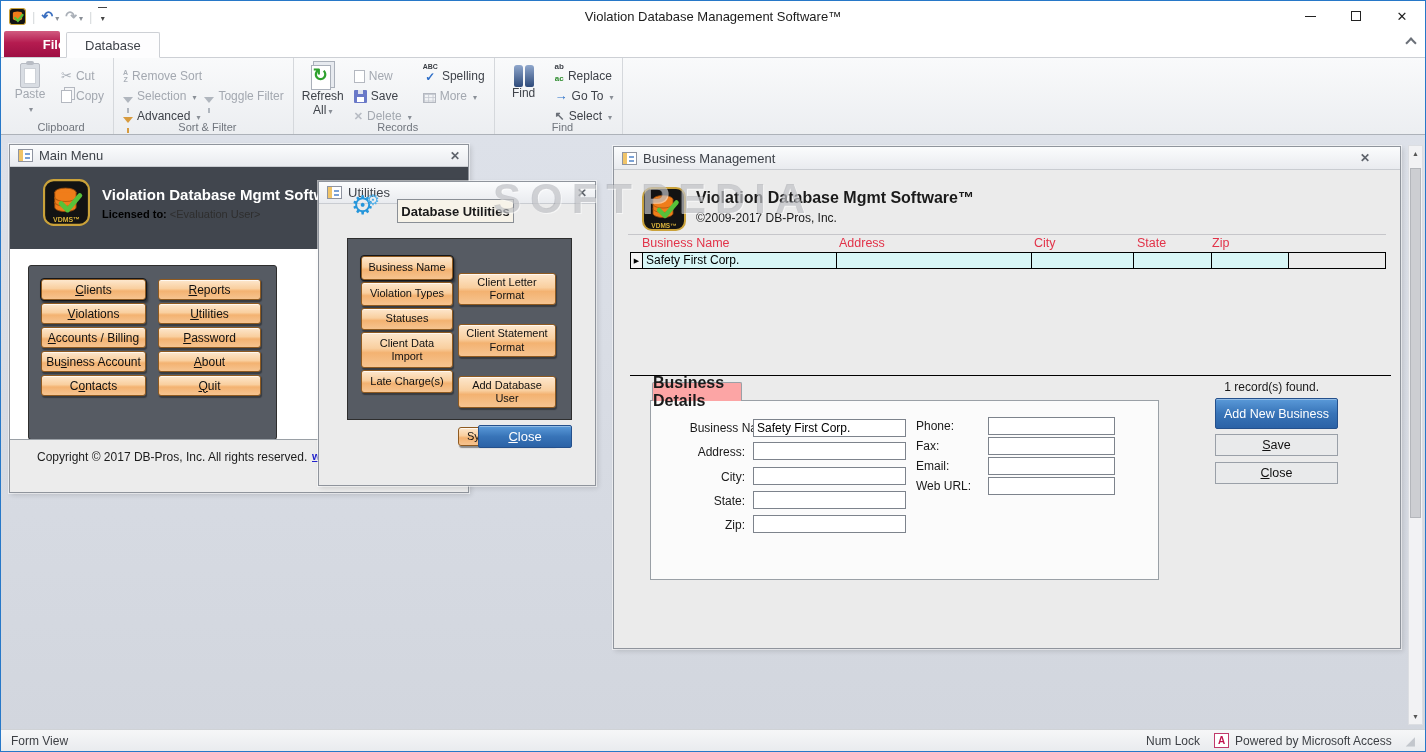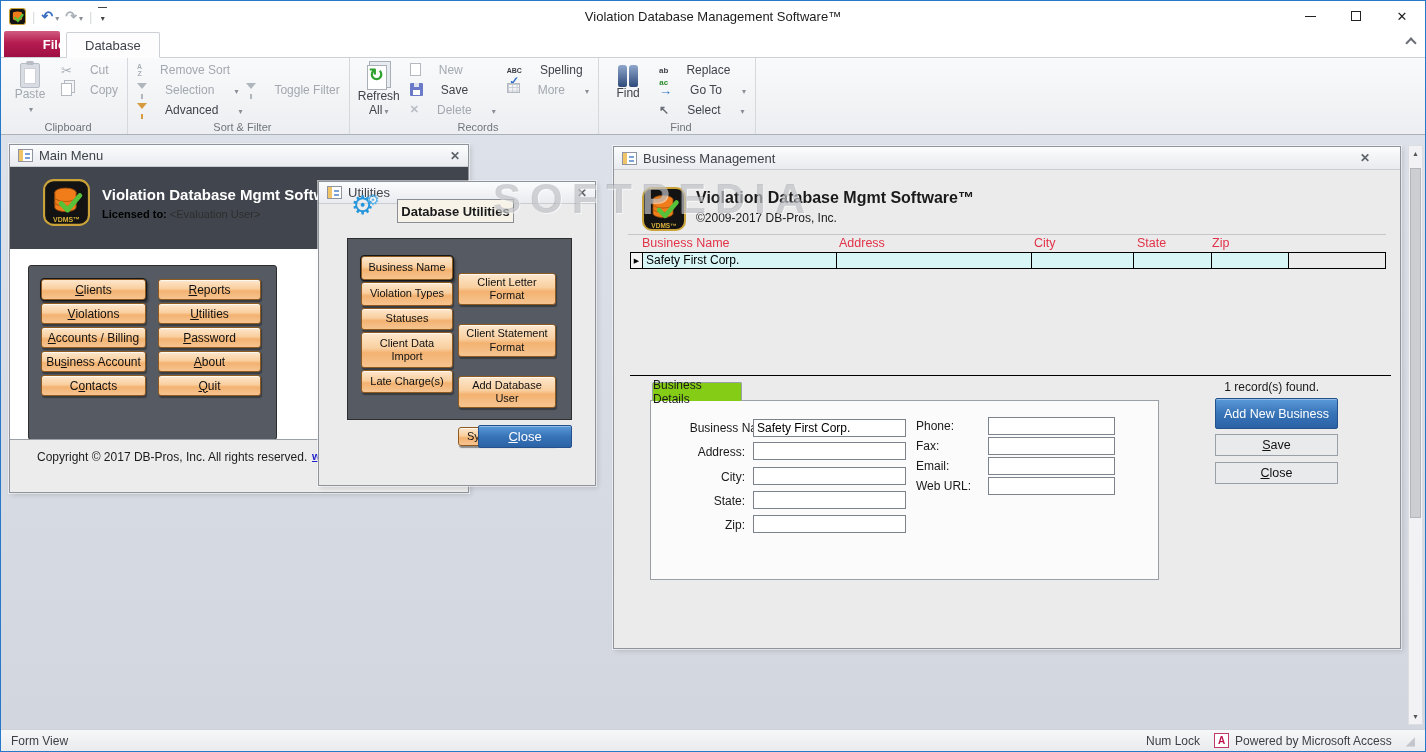--- a/index.html
+++ b/index.html
@@ -29,21 +29,21 @@
   .ftab { width:56px; height:26px; margin-left:3px; display:flex; align-items:center; justify-content:center; color:#fff; font-size:13px; font-weight:bold; background:linear-gradient(180deg,#d15c80,#b51c50 45%,#9e0f43); border-radius:2px 2px 0 0; cursor:pointer;padding-left:44px; }
   .dtab { height:26px; padding:0 18px; margin-left:6px; display:flex; align-items:center; font-size:13px; color:#3f434a; background:#fdfdfe; border:1px solid #cdd0d5; border-bottom:1px solid #fdfdfe; border-radius:2px 2px 0 0; position:relative; top:1px; cursor:pointer; }
   .ribchev { position:absolute; right:10px; top:8px; width:8px; height:8px; border-left:2px solid #6b7078; border-top:2px solid #6b7078; transform:rotate(45deg); cursor:pointer; }
 
   
   .ribbon { position:absolute; left:0; top:57px; right:0; height:77px; background:linear-gradient(180deg,#f9fafb,#eceef1); border-bottom:1px solid #adb2b9; display:flex; }
   .rgroup { position:relative; height:100%; padding:3px 5px 15px 5px; border-right:1px solid #d5d8dc; display:flex; align-items:flex-start; gap:3px; }
   .glabel { position:absolute; bottom:1px; left:8px; right:0; text-align:center; font-size:11px; color:#70757d; }
   .bigbtn { display:flex; flex-direction:column; align-items:center; width:48px; padding-top:2px; font-size:12px; color:#3f434a; line-height:1.15; text-align:center; border-radius:3px; cursor:pointer; }
   .smallcol { display:flex; flex-direction:column; }
-  .smallbtn { display:flex; align-items:flex-start; gap:18px; height:20px; padding:0 4px; font-size:12px; color:#3f434a; border-radius:2px; cursor:pointer; white-space:nowrap; }
+  .smallbtn { display:flex; align-items:flex-end; gap:4px; height:20px; padding:0 4px; font-size:12px; color:#3f434a; border-radius:2px; cursor:pointer; white-space:nowrap; }
   .dis { color:#a3a8b0 !important; }
   .icn { display:inline-flex; align-items:center; justify-content:center; }
 
   .i-clip { width:20px; height:25px; border:1px solid #b8bcc4; border-radius:2px; background:#d9dde3; position:relative; }
   .i-clip::before { content:""; position:absolute; top:-3px; left:5px; width:8px; height:4px; background:#b8bcc4; border-radius:2px; }
   .i-clip::after { content:""; position:absolute; left:3px; top:4px; right:3px; bottom:3px; background:#fff; border:1px solid #cdd1d7; }
   .i-cut::before { content:"✂"; font-size:13px; color:#aab0b8; }
   .i-copy { width:11px; height:13px; border:1px solid #b4b8c0; background:#fff; box-shadow:3px -3px 0 -1px #f4f5f7, 3px -3px 0 #b4b8c0; }
   .i-az { display:flex; flex-direction:column; line-height:1; align-items:center; }
   .i-az i { font-style:normal; font-size:7px; font-weight:bold; color:#aab0b8; }
@@ -136,21 +136,21 @@
   .bm-hdr-line { position:absolute; left:14px; right:14px; top:87px; border-top:1px solid #c6c6ca; }
   .colhdr { position:absolute; top:89px; font-size:12.5px; color:#e23349; }
   .ch-bn { left:28px; } .ch-ad { left:225px; } .ch-ci { left:420px; } .ch-st { left:523px; } .ch-zp { left:598px; }
   .tblrow { position:absolute; left:16px; top:105px; height:17px; display:flex; }
   .selcell { width:13px; height:17px; border:1px solid #000; background:#f4f4f4; display:flex; align-items:center; justify-content:center; font-size:7px; color:#000; }
   .cell { height:17px; border:1px solid #000; margin-left:-1px; background:#d8f6f6; font-size:12px; color:#000; padding:0 3px; line-height:15px; overflow:hidden; white-space:nowrap; }
   .c-bn { width:195px; } .c-ad { width:196px; } .c-ci { width:103px; } .c-st { width:79px; } .c-zp { width:78px; }
   .c-fill { width:98px; background:#ebebeb; }
   .bm-line { position:absolute; left:16px; width:761px; top:228px; border-top:1px solid #000; }
   .bm-count { position:absolute; left:520px; top:233px; width:185px; text-align:right; font-size:12px; color:#1a1a1a; }
-  .bm-tab { position:absolute; left:38px; top:235px; width:90px; height:19px; background:#84cc16; border:1px solid #9aa0a6; border-bottom:none; border-radius:2px 2px 0 0; display:flex; align-items:center; justify-content:center; font-size:12px; color:#1a1a1a; z-index:2; cursor:pointer; }
+  .bm-tab { position:absolute; left:38px; top:235px; width:90px; height:19px; background:#fca5a5; border:1px solid #9aa0a6; border-bottom:none; border-radius:2px 2px 0 0; display:flex; align-items:center; justify-content:center; font-size:16px; color:#1a1a1a; z-index:2; cursor:pointer;font-weight:bold; }
   .bm-panel { position:absolute; left:36px; top:253px; width:509px; height:180px; background:#fbfbfb; border:1px solid #9aa0a6; z-index:1; }
   .flabel { position:absolute; font-size:12px; color:#1a1a1a; }
   .lab-l { width:92px; text-align:right; }
   .tin { position:absolute; border:1px solid #7d838c; background:#fff; height:18px; width:153px; font:12px "Liberation Sans", sans-serif; padding:0 3px; }
   .tin-r { width:127px; }
   .bm-add { position:absolute; left:601px; top:251px; width:123px; height:31px; font-size:12.5px; }
   .graybtn { background:#e9eaeb; border:1px solid #9aa0a8; color:#111; display:flex; align-items:center; justify-content:center; cursor:pointer; }
   .graybtn .k { text-decoration:underline; }
   .bm-save { position:absolute; left:601px; top:287px; width:123px; height:22px; font-size:12.5px; }
   .bm-close { position:absolute; left:601px; top:315px; width:123px; height:22px; font-size:12.5px; }

